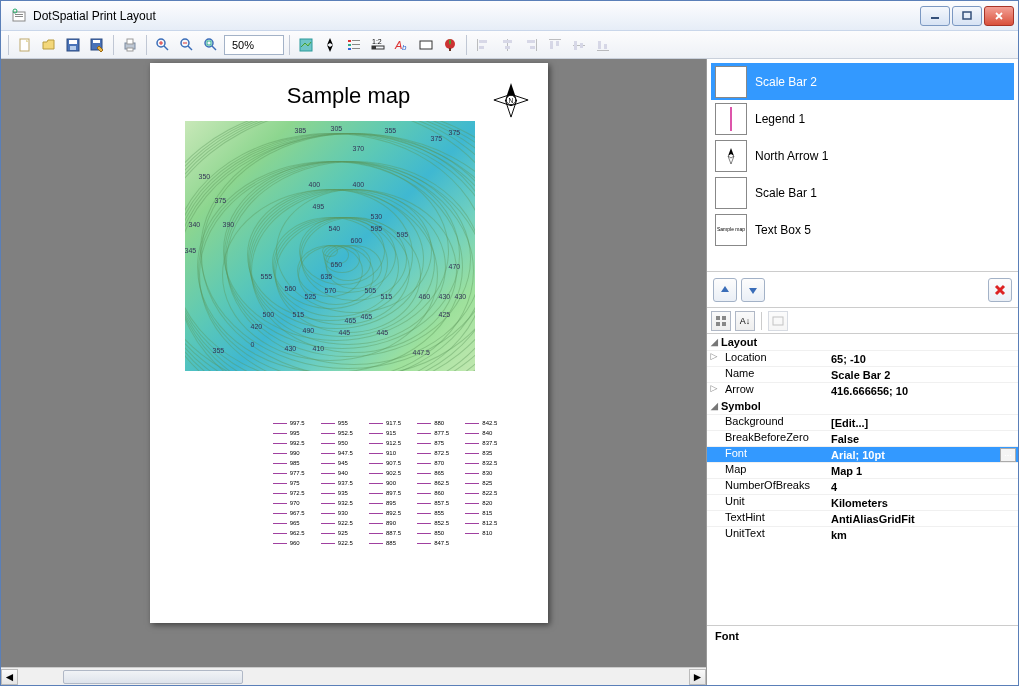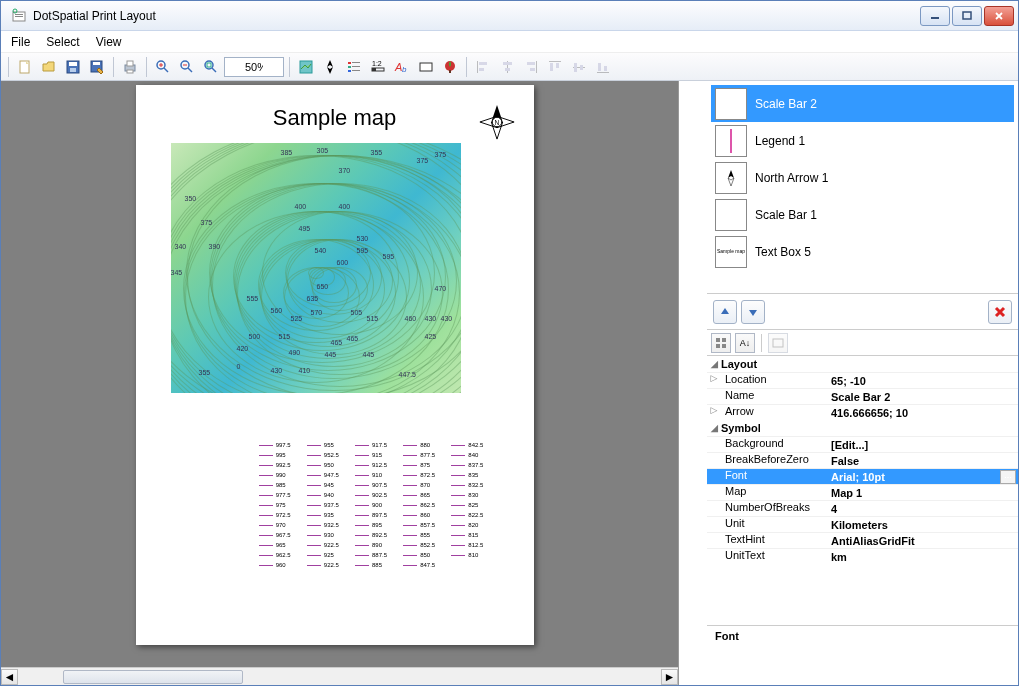--- a/index.html
+++ b/index.html
@@ -15,40 +15,40 @@
 .win-btn.close { background: linear-gradient(#f3a095, #d9513c); border-color: #a83326; }
 .win-btn svg { width: 12px; height: 10px; }
 
 .menubar { height: 22px; display: flex; align-items: center; padding: 0 10px; gap: 16px; background: #fff; border-bottom: 1px solid #eee; }
 .menubar .menu-item { cursor: pointer; color: #000; }
 
 .toolbar { height: 28px; background: linear-gradient(#fcfcfd, #eef1f6); border-bottom: 1px solid #c9d0db; display: flex; align-items: center; padding: 0 4px; gap: 2px; }
 .toolbar .sep { width: 1px; height: 20px; background: #c0c7d4; margin: 0 3px; }
 .tool-btn { width: 22px; height: 22px; display: flex; align-items: center; justify-content: center; cursor: pointer; border-radius: 2px; }
 .tool-btn.disabled { opacity: 0.4; cursor: default; }
-.zoom-combo { width: 60px; height: 20px; font-size: 11px; border: 1px solid #a3b2c7; background: #fff; padding: 1px 20px; }
+.zoom-combo { width: 60px; height: 20px; font-size: 11px; border: 1px solid #a3b2c7; background: #fff; padding: 1px 7px; }
 
 .main-area { flex: 1; display: flex; min-height: 0; }
 
 .canvas-pane { flex: 1; background: #808080; display: flex; flex-direction: column; border-right: 1px solid #999; }
 .canvas-scroll { flex: 1; overflow: hidden; position: relative; display: flex; align-items: flex-start; justify-content: center; padding: 4px 0; }
 .page { width: 398px; height: 560px; background: #fff; box-shadow: 2px 2px 6px rgba(0,0,0,0.5); position: relative; margin-left: -10px; }
 .page-title { position: absolute; top: 20px; left: 0; right: 0; text-align: center; font-family: Arial; font-size: 22px; }
 .map-img { position: absolute; top: 58px; left: 35px; width: 290px; height: 250px; background: linear-gradient(135deg, #c8e8b8 0%, #8dd68f 20%, #5dc9b5 40%, #3fb8d1 55%, #6fd0c0 70%, #9ee19c 85%, #c1e8b0 100%); overflow: hidden; }
 .contour { position: absolute; border: 1px solid rgba(90,150,90,0.4); border-radius: 50%; }
 .map-label { position: absolute; font-size: 7px; color: #335; }
 .north { position: absolute; top: 18px; right: 18px; width: 38px; height: 38px; }
 .legend-area { position: absolute; top: 355px; left: 75px; right: 40px; font-size: 6px; display: grid; grid-template-columns: repeat(6, 1fr); gap: 0 6px; }
 .legend-item { display: flex; align-items: center; height: 10px; }
 .legend-sw { width: 14px; height: 1px; background: #a040a0; margin-right: 3px; }
 .hscroll { height: 18px; background: #f0f0f0; border-top: 1px solid #ccc; display: flex; align-items: center; }
 .hscroll .arrow { width: 17px; height: 16px; background: linear-gradient(#fafafa,#e5e5e5); border: 1px solid #bbb; display:flex; align-items:center; justify-content:center; }
 .hscroll .thumb { height: 14px; background: linear-gradient(#f1f3f6,#dfe4ec); border: 1px solid #b0b8c6; border-radius: 2px; margin: 0 2px; width: 180px; margin-left: 45px; }
 
-.side-pane { width: 311px; display: flex; flex-direction: column; background: #fff; margin-left: 28px; }
+.side-pane { width: 311px; display: flex; flex-direction: column; background: #fff; }
 
 .element-list { height: 213px; overflow-y: scroll; border-bottom: 1px solid #ccc; padding: 4px; }
 .elist-item { height: 37px; display: flex; align-items: center; gap: 8px; padding: 2px 4px; cursor: pointer; }
 .elist-item.selected { background: #3399ff; color: #fff; }
 .elist-thumb { width: 32px; height: 32px; background: #fff; border: 1px solid #888; display:flex; align-items:center; justify-content:center; font-size:8px; }
 
 .order-bar { height: 36px; display: flex; align-items: center; padding: 4px 6px; gap: 4px; border-bottom: 1px solid #ccc; }
 .ord-btn { width: 24px; height: 24px; border: 1px solid #a3b2c7; border-radius: 3px; background: linear-gradient(#fdfdfd,#eaeff6); display:flex; align-items:center; justify-content:center; cursor:pointer; }
 .del-btn { margin-left: auto; }
 
@@ -95,25 +95,20 @@
           </svg>
         </div>
       <div class="win-btn close">
           <svg viewBox="0 0 12 10">
             <path d="M3 2 L9 8 M9 2 L3 8" stroke="#fff" stroke-width="1.8"></path>
           </svg>
         </div>
     </div>
   </div>
 
-  <div class="menubar">
-    <span class="menu-item">File</span>
-    <span class="menu-item">Select</span>
-    <span class="menu-item">View</span>
-  </div>
 
   <div class="toolbar">
     <div class="sep"></div>
     <div class="tool-btn">
         <svg width="16" height="16">
           <rect x="3" y="2" width="9" height="12" fill="#fff" stroke="#bda76a"></rect>
           <path d="M9 2 L12 5 L9 5 Z" fill="#e8dca8"></path>
         </svg>
       </div>
     <div class="tool-btn">

